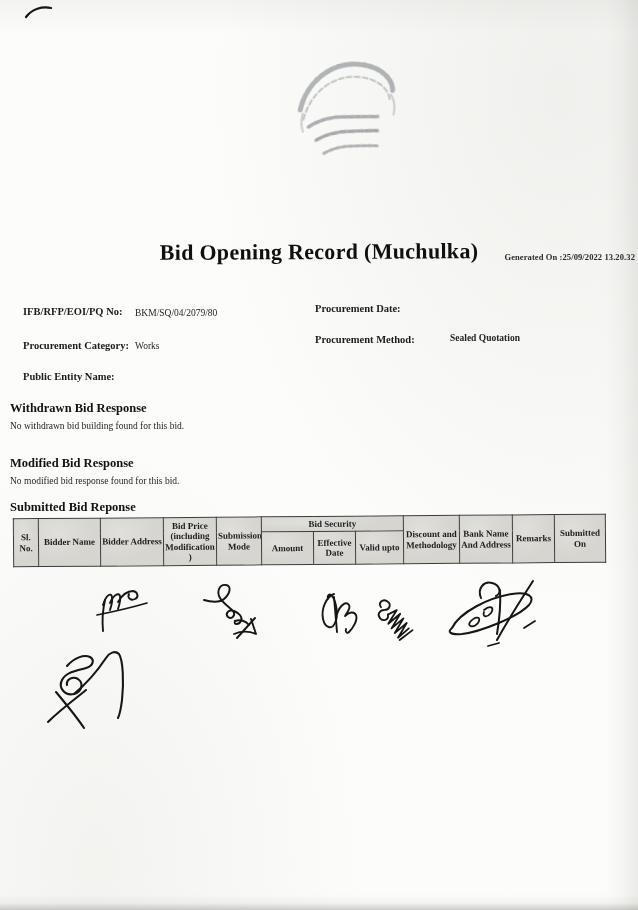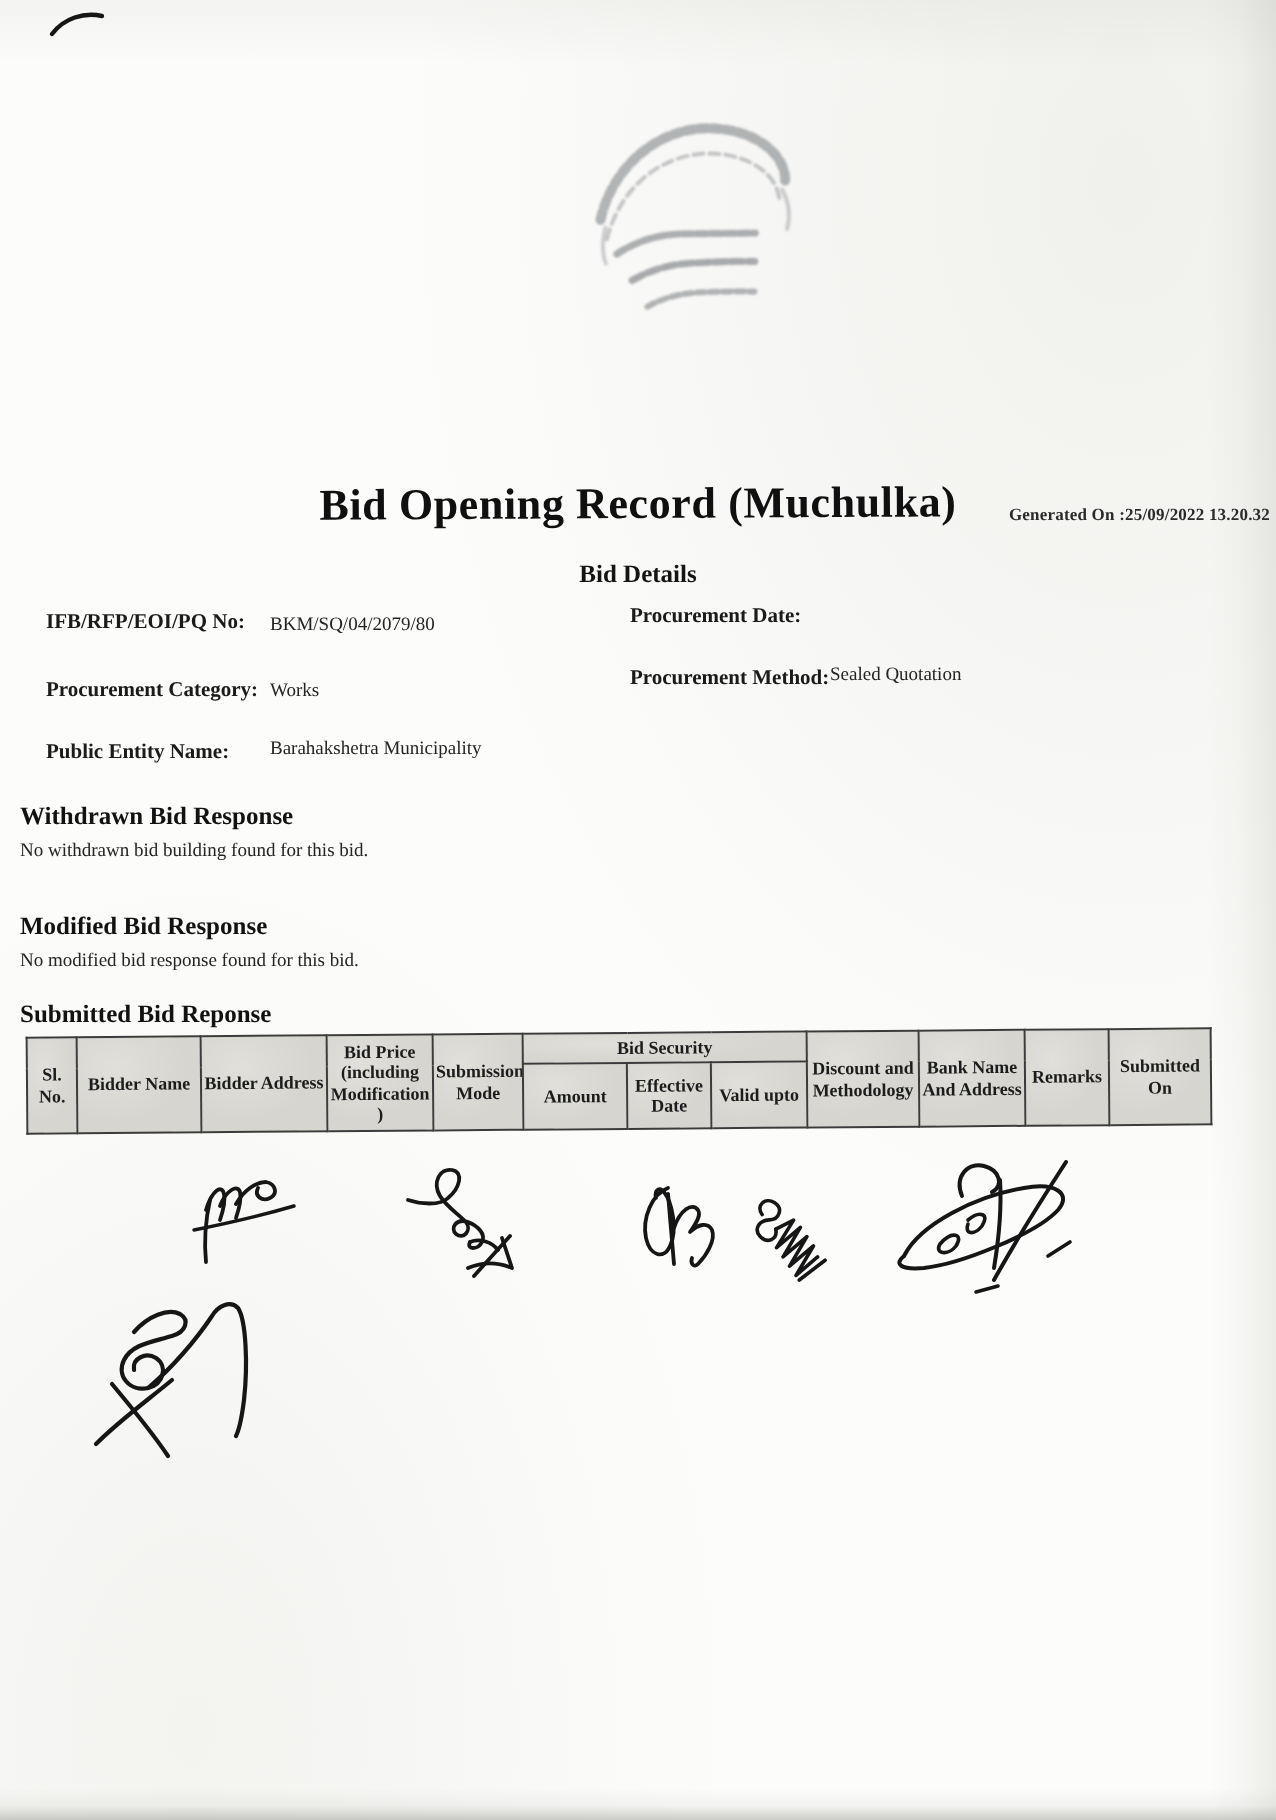--- a/index.html
+++ b/index.html
@@ -81,35 +81,33 @@
       <path d="M34,70 q16,-8 34,-6 t36,4" stroke-width="3.5" stroke-dasharray="5 2" opacity="0.85"></path>
       <path d="M40,84 q14,-6 30,-5 t32,3" stroke-width="3.5" stroke-dasharray="6 2.5" opacity="0.9"></path>
       <path d="M46,98 q12,-5 26,-4 t28,3" stroke-width="3" stroke-dasharray="4 2.5" opacity="0.8"></path>
       <path d="M30,56 q-4,10 -2,18" stroke-width="2" opacity="0.5"></path>
       <path d="M120,48 q4,10 0,20" stroke-width="2" opacity="0.5"></path>
     </svg>
   </div>
 
   <div class="abs doc-title">Bid Opening Record (Muchulka)</div>
   <div class="abs generated-on">Generated On :25/09/2022 13.20.32</div>
-  <div class="abs bid-details-heading">Bid Details</div>
 
   <div class="abs f-label" style="top:306px; left:23px;">IFB/RFP/EOI/PQ No:</div>
   <div class="abs f-value" style="top:308px; left:135px; width:175px;">BKM/SQ/04/2079/80</div>
 
   <div class="abs f-label" style="top:303px; left:315px;">Procurement Date:</div>
 
   <div class="abs f-label" style="top:340px; left:23px;">Procurement Category:</div>
   <div class="abs f-value" style="top:341px; left:135px; width:175px;">Works</div>
 
   <div class="abs f-label" style="top:334px; left:315px;">Procurement Method:</div>
-  <div class="abs f-value" style="top:333px; left:415px; width:188px;">Sealed Quotation</div>
+  <div class="abs f-value" style="top:333px; left:450px; width:188px;font-weight:bold;">Sealed Quotation</div>
 
   <div class="abs f-label" style="top:371px; left:23px;">Public Entity Name:</div>
-  <div class="abs f-value" style="top:370px; left:135px; width:200px;">Barahakshetra Municipality</div>
 
   <div class="abs section-heading" style="top:401px; left:10px;">Withdrawn Bid Response</div>
   <div class="abs section-msg" style="top:421px; left:10px;">No withdrawn bid building found for this bid.</div>
 
   <div class="abs section-heading" style="top:456px; left:10px;">Modified Bid Response</div>
   <div class="abs section-msg" style="top:476px; left:10px;">No modified bid response found for this bid.</div>
 
   <div class="abs section-heading" style="top:500px; left:10px;">Submitted Bid Reponse</div>
 
   <div class="abs table-wrap">

